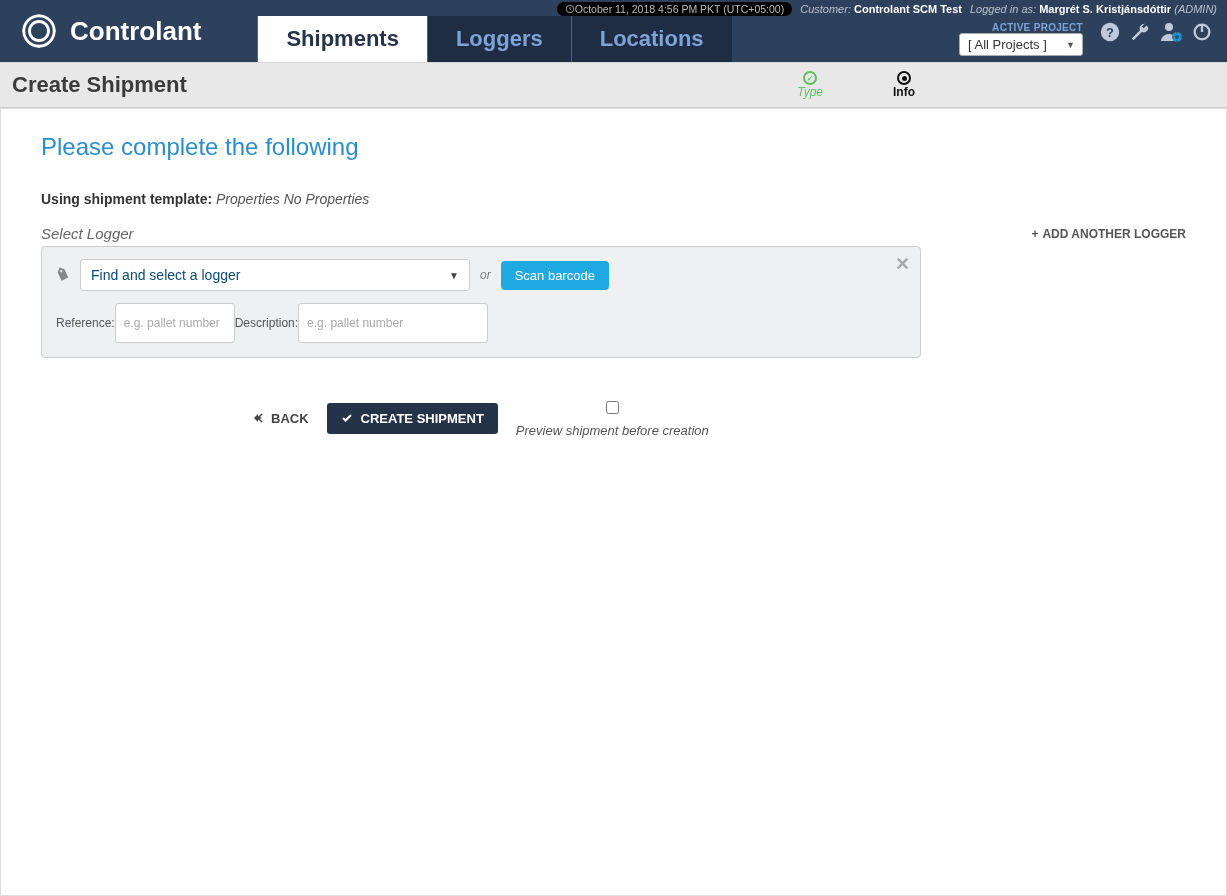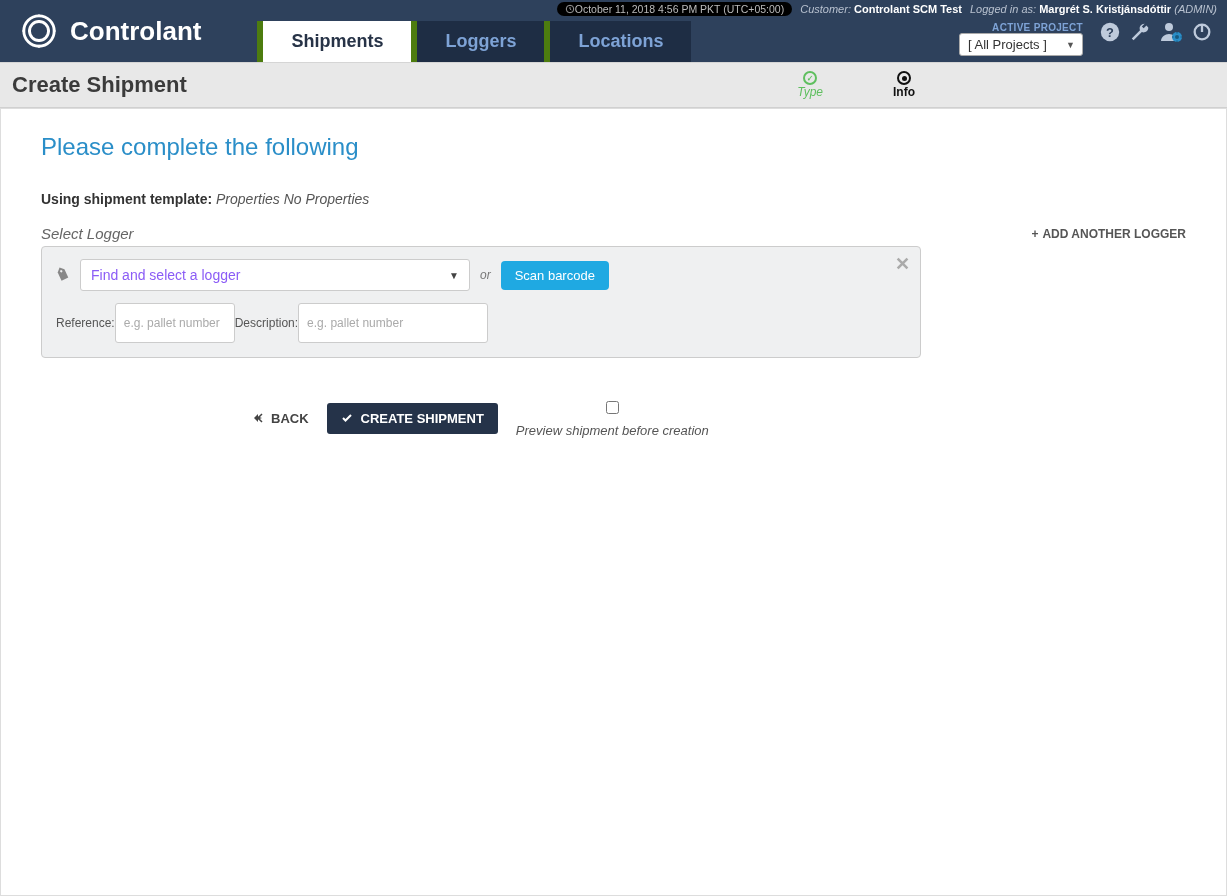--- a/index.html
+++ b/index.html
@@ -8,21 +8,21 @@
 
   
   .header { background: #2e415c; color: #fff; position: relative; }
   .status-bar { position: absolute; top: 0; right: 6px; font-size: 11px; color: #b8c1cf; display: flex; align-items: center; gap: 8px; padding: 2px 4px; z-index:10;}
   .status-bar .pill { background: #000; color: #bbb; border-radius: 10px; padding: 1px 8px; display: inline-flex; align-items: center; gap: 0; font-size: 10.5px;}
   .status-bar .bold { color: #fff; font-weight: bold; }
   .header-main { display: flex; align-items: flex-end; height: 62px; padding: 0 0 0 20px; }
   .brand { display: flex; align-items: center; gap: 12px; font-size: 26px; font-weight: 700; color: #fff; margin-right: 56px; margin-bottom: 12px;}
   .logo-svg { display: inline-block; }
   .tabs { display: flex; align-items: flex-end; height: 100%;}
-  .tab { padding: 10px 28px; font-size: 18px; font-weight: 600; color: #7ea3d6; background: #1e2d44; cursor: pointer; border-left: 6px solid #4d7c0f; margin-top: 6px;}
+  .tab { padding: 10px 28px; font-size: 22px; font-weight: 600; color: #7ea3d6; background: #1e2d44; cursor: pointer; border-left: 1px solid #4d7c0f; margin-top: 6px;}
   .tab.active { background: #fff; color: #273347; }
   .header-right { margin-left: auto; display: flex; align-items: center; gap: 10px; padding-right: 14px; margin-bottom: 6px;}
   .project-wrap { display: flex; flex-direction: column; align-items: flex-end; margin-right: 6px; margin-top:14px;}
   .project-label { font-size: 10px; font-weight: bold; color: #7ea3d6; letter-spacing: 0.3px; }
   .project-select { background: #fff; color: #333; font-size: 13px; padding: 3px 22px 3px 8px; border: 1px solid #aaa; border-radius: 3px; width: 124px; position: relative; }
   .project-select::after { content: "▼"; font-size: 9px; position: absolute; right: 7px; top: 50%; transform: translateY(-50%); color: #555;}
   .hicons { display: flex; align-items: center; gap: 8px; color: #becadb;}
   .hicon { cursor: pointer; }
 
   
@@ -44,21 +44,21 @@
   .template-line .lbl { font-weight: bold; }
   .template-line .val { font-style: italic; color: #555;}
   .select-logger-row { display:flex; justify-content: space-between; align-items: center; margin-bottom:4px;text-align:right;}
   .select-logger-label { font-style: italic; color: #666; font-size: 15px;}
   .add-logger { font-size: 12px; font-weight: bold; color: #555; cursor:pointer; display:flex; align-items:center; gap:4px;}
 
   .logger-card { background: #eff0f1; border: 1px solid #ccc; border-radius: 4px; padding: 12px 14px 14px 14px; width: 880px; position:relative;}
   .logger-card .close { position:absolute; top:6px; right:10px; color:#aaa; cursor:pointer; font-size:18px; font-weight:bold;}
   .row1 { display:flex; align-items:center; gap:10px; margin-bottom:12px;}
   .tag-icon { color:#888; transform: rotate(20deg);}
-  .combo { background:#fff; border:1px solid #ccc; border-radius:3px; height:32px; width:390px; padding:0 28px 0 10px; color:#8b5cf6; position:relative; display:flex; align-items:center;}
+  .combo { background:#fff; border:1px solid #ccc; border-radius:3px; height:32px; width:390px; padding:0 28px 0 10px; color:#0c4a6e; position:relative; display:flex; align-items:center;}
   .combo::after { content:"▼"; font-size:10px; color:#444; position:absolute; right:10px; top:50%; transform:translateY(-50%);}
   .or-text { font-style: italic; color:#777; font-size:12px;}
   .scan-btn { background:#1fa9e2; color:#fff; border:none; border-radius:4px; padding:7px 14px; font-size:13px; cursor:pointer;}
   .row2 { display:flex; align-items:center; font-size:12px; color:#555;}
   .tf { background:#fff; border:1px solid #ccc; border-radius:3px; height:40px; padding:0 8px; font-size:12px; }
   .tf.ref { width:120px;}
   .tf.desc { width:190px;}
   .tf::placeholder { color:#aaa; font-style:normal;}
 
   .actions { display:flex; align-items:center; gap:18px; margin-top:40px; margin-left: 210px;}

